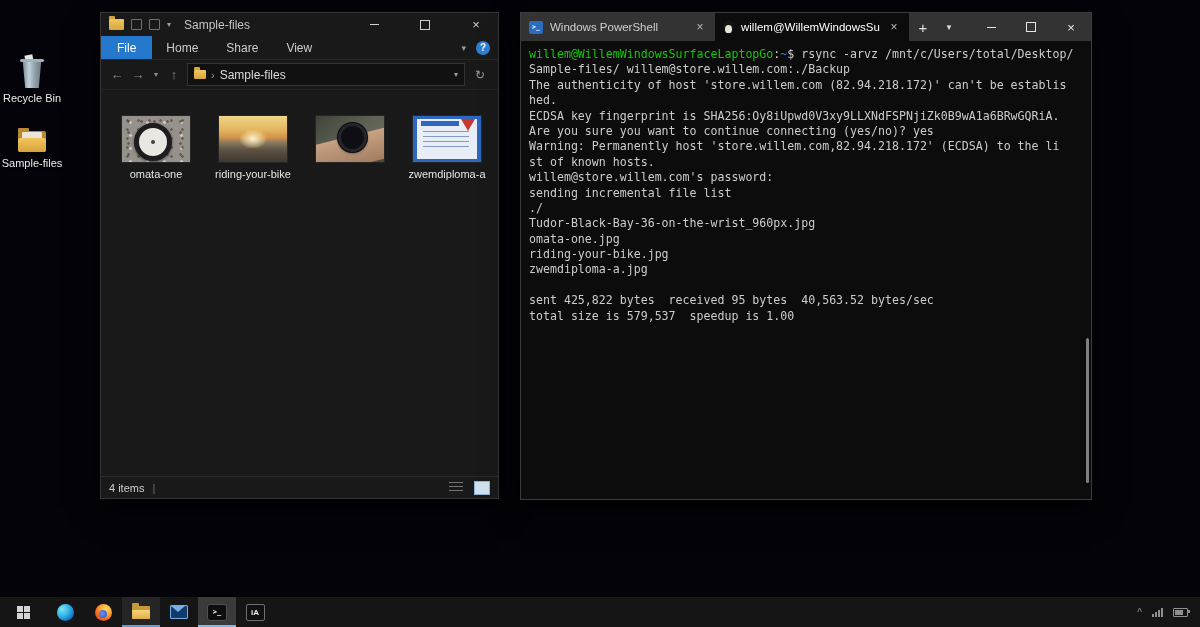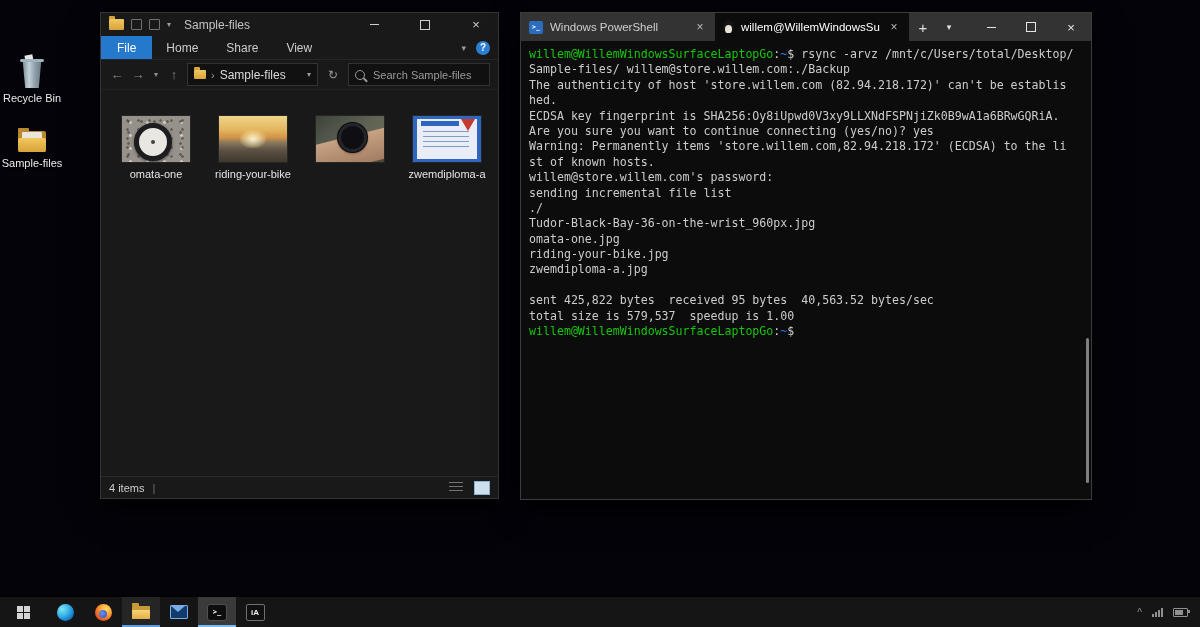--- a/index.html
+++ b/index.html
@@ -206,24 +206,20 @@
       <span class="navglyph small">▾</span>
       <span class="navglyph">↑</span>
       <div class="addr">
         <span class="fold-ic tiny"></span>
         <span class="crumb-sep">›</span>
         <span>Sample-files</span>
         <span class="spacer"></span>
         <span class="addr-chev">▾</span>
       </div>
       <span class="navbtn">↻</span>
-      <div class="searchbox">
-        <span class="mag"></span>
-        <input placeholder="Search Sample-files" style="">
-      </div>
     </div>
 
     <div class="ex-content">
       <div class="tile">
         <div class="thumb omata">
             <span class="om-dev"></span>
           </div>
         <div class="tlabel">omata-one</div>
       </div>
       <div class="tile">
@@ -282,33 +278,32 @@
       <span class="t-winbtn">×</span>
     </div>
     <div class="t-body">
       <div id="terminal-lines">
           <div class="term-line"><span style="color: rgb(22, 198, 12);">willem@WillemWindowsSurfaceLaptopGo</span><span style="color: rgb(204, 204, 204);">:</span><span style="color: rgb(59, 120, 255);">~</span><span style="color: rgb(204, 204, 204);">$ rsync -arvz /mnt/c/Users/total/Desktop/</span></div>
           <div class="term-line"><span style="color: rgb(204, 204, 204);">Sample-files/ willem@store.willem.com:./Backup</span></div>
           <div class="term-line"><span style="color: rgb(204, 204, 204);">The authenticity of host 'store.willem.com (82.94.218.172)' can't be establis</span></div>
           <div class="term-line"><span style="color: rgb(204, 204, 204); margin-top: 7px;">hed.</span></div>
           <div class="term-line"><span style="color: rgb(204, 204, 204);">ECDSA key fingerprint is SHA256:Oy8iUpwd0V3xy9LLXNdFSPNjiZk0B9wA1a6BRwGQRiA.</span></div>
           <div class="term-line"><span style="color: rgb(204, 204, 204);">Are you sure you want to continue connecting (yes/no)? yes</span></div>
-          <div class="term-line"><span style="color: rgb(204, 204, 204);">Warning: Permanently items 'store.willem.com,82.94.218.172' (ECDSA) to the li</span></div>
+          <div class="term-line"><span style="color: rgb(204, 204, 204);">Warning: Permanently host 'store.willem.com,82.94.218.172' (ECDSA) to the li</span></div>
           <div class="term-line"><span style="color: rgb(204, 204, 204);">st of known hosts.</span></div>
           <div class="term-line"><span style="color: rgb(204, 204, 204);">willem@store.willem.com's password:</span></div>
           <div class="term-line"><span style="color: rgb(204, 204, 204);">sending incremental file list</span></div>
           <div class="term-line"><span style="color: rgb(204, 204, 204);">./</span></div>
           <div class="term-line"><span style="color: rgb(204, 204, 204);">Tudor-Black-Bay-36-on-the-wrist_960px.jpg</span></div>
           <div class="term-line"><span style="color: rgb(204, 204, 204);">omata-one.jpg</span></div>
           <div class="term-line"><span style="color: rgb(204, 204, 204);">riding-your-bike.jpg</span></div>
           <div class="term-line"><span style="color: rgb(204, 204, 204);">zwemdiploma-a.jpg</span></div>
           <div class="term-line"><span style="color: rgb(204, 204, 204);"></span></div>
           <div class="term-line"><span style="color: rgb(204, 204, 204);">sent 425,822 bytes  received 95 bytes  40,563.52 bytes/sec</span></div>
           <div class="term-line"><span style="color: rgb(204, 204, 204);">total size is 579,537  speedup is 1.00</span></div>
-          <div class="term-line"><span style="color: rgb(22, 198, 12);">willem@WillemWindowsSurfaceLaptopGo</span><span style="color: rgb(204, 204, 204);">:</span><span style="color: rgb(59, 120, 255);">~</span><span style="color: rgb(204, 204, 204);">$</span></div>
         </div>
       <div class="t-scroll"></div>
     </div>
   </div>
 
   <div class="taskbar">
     <div class="tb-btn">
       <span class="winlogo">
           <span></span>
           <span></span>

